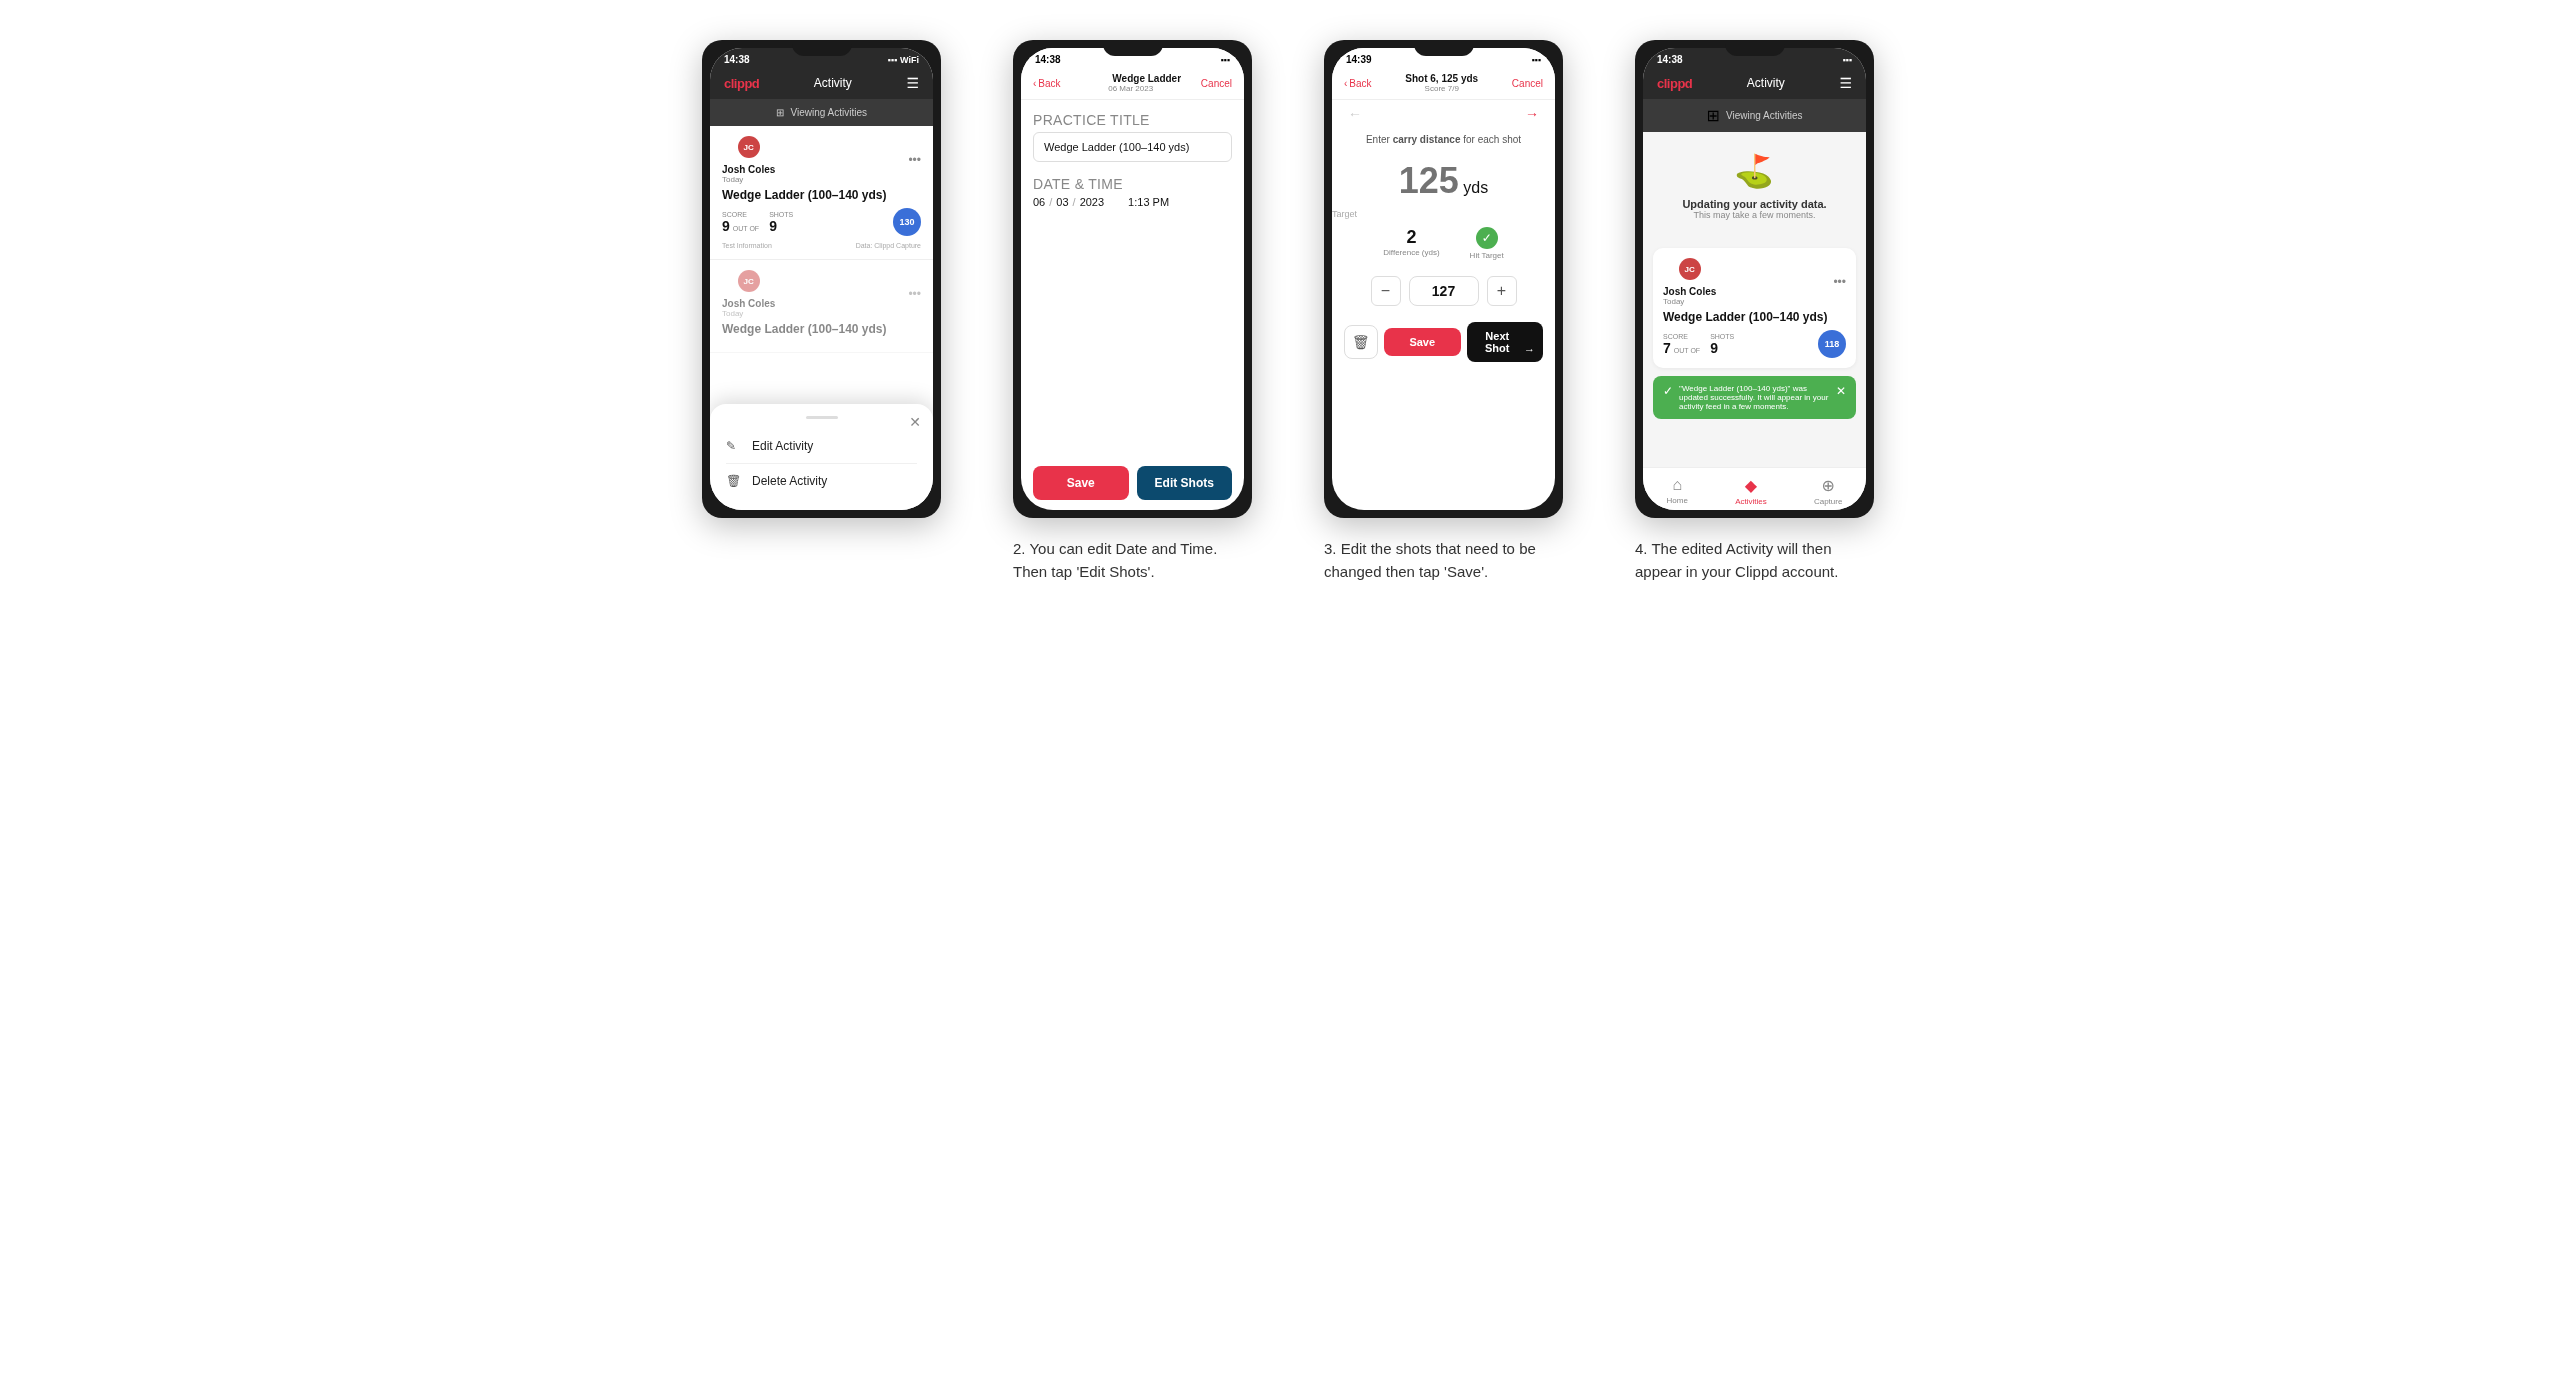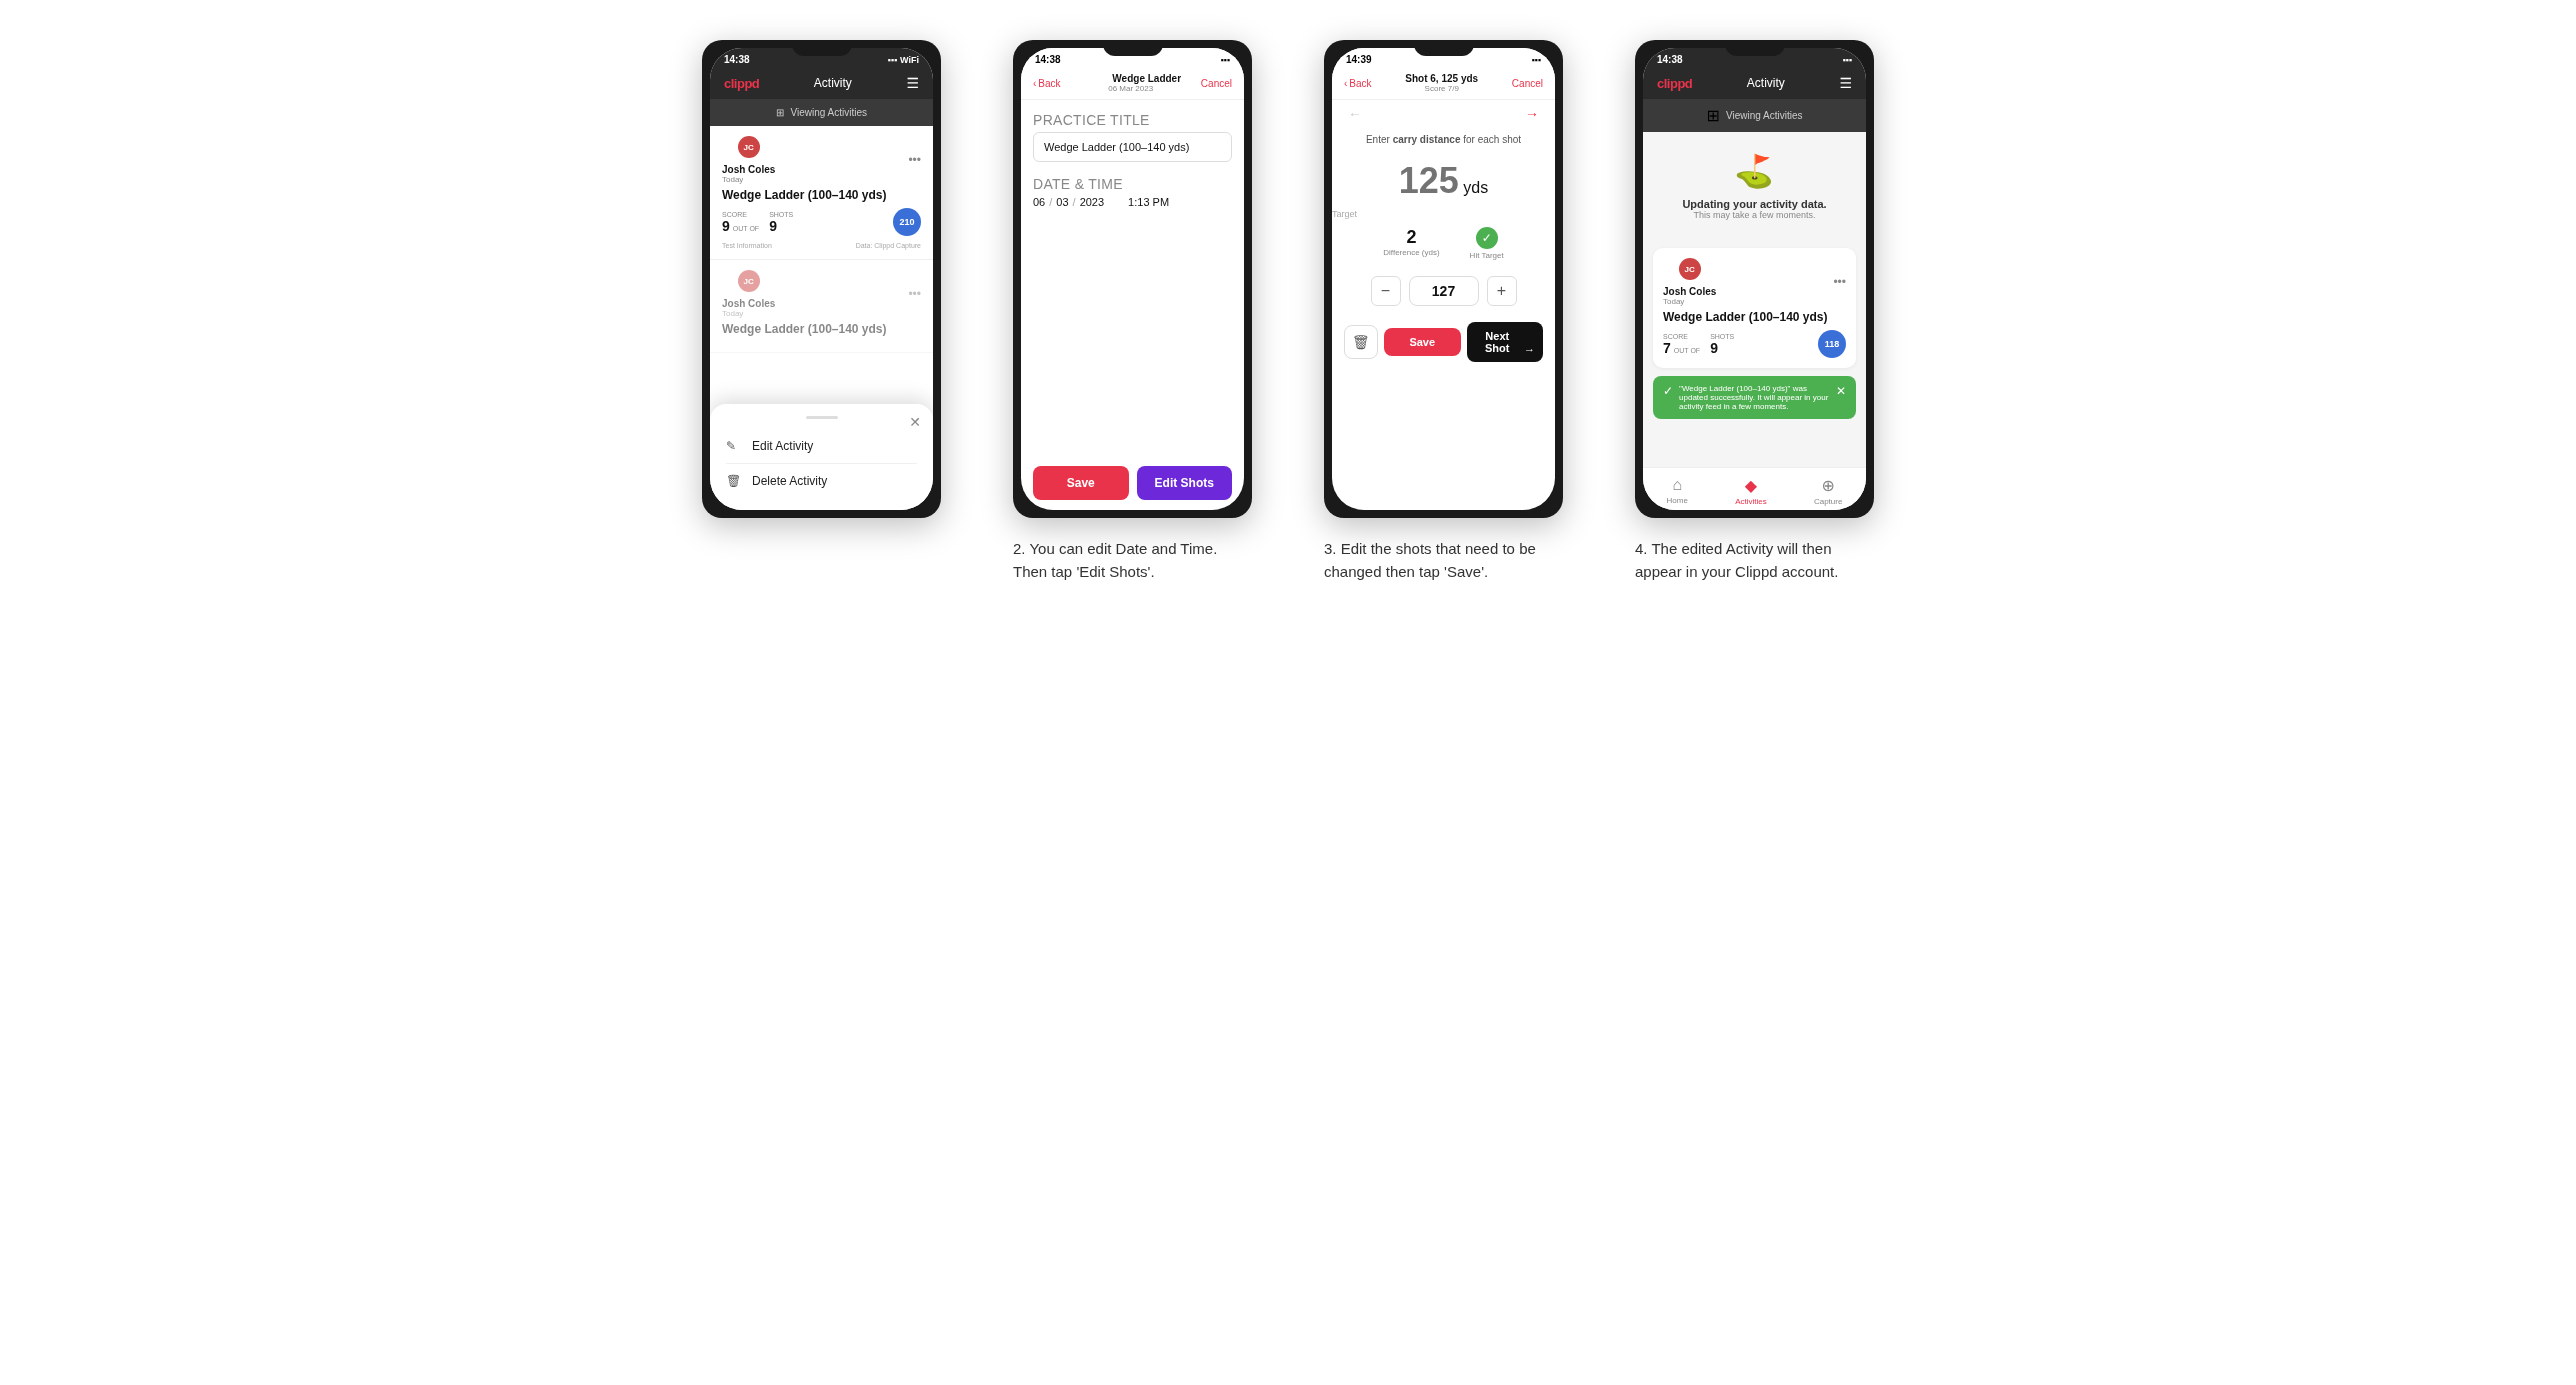--- a/index.html
+++ b/index.html
@@ -331,21 +331,21 @@
       background: #e8334a;
       color: #fff;
       border: none;
       border-radius: 8px;
       padding: 10px;
       font-size: 12px;
       font-weight: 600;
     }
     .btn-edit-shots {
       flex: 1;
-      background: #6d28d9;
+      background: #0c4a6e;
       color: #fff;
       border: none;
       border-radius: 8px;
       padding: 10px;
       font-size: 12px;
       font-weight: 600;
     }
     
     .p3-header {
       background: #fff;
@@ -669,21 +669,21 @@
               <span class="stat-label">Score</span>
               <div style="display:flex;align-items:baseline;gap:3px">
                 <span class="stat-value">9</span>
                 <span class="stat-out-of">OUT OF</span>
               </div>
             </div>
             <div class="stat-group">
               <span class="stat-label">Shots</span>
               <span class="stat-value">9</span>
             </div>
-            <div class="shot-quality-badge">210</div>
+            <div class="shot-quality-badge">130</div>
           </div>
           <div class="card-footer">
             <span>Test Information</span>
             <span>Data: Clippd Capture</span>
           </div>
         </div>
 
         <div class="activity-card" style="opacity:0.5">
           <div class="card-header">
             <div class="user-info">

